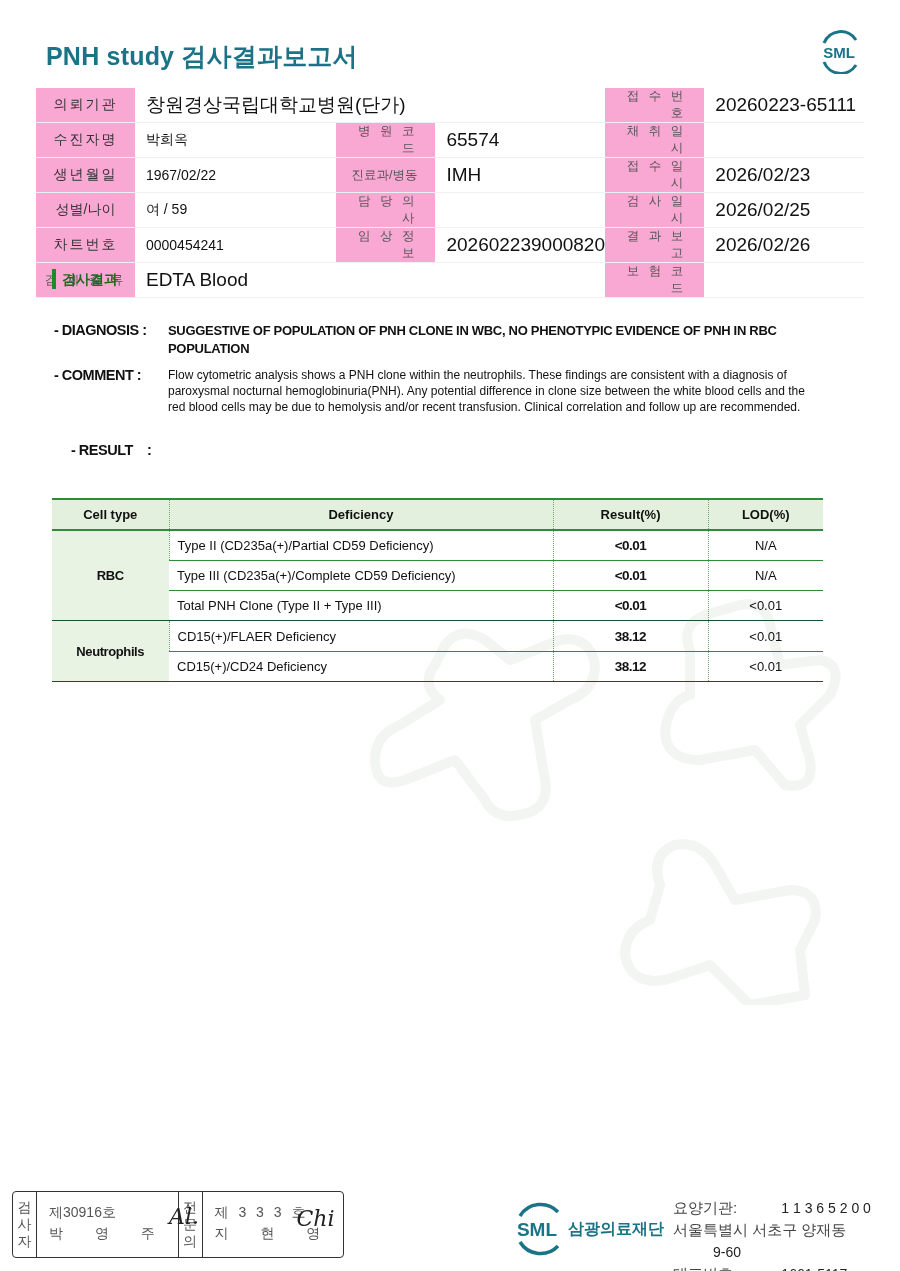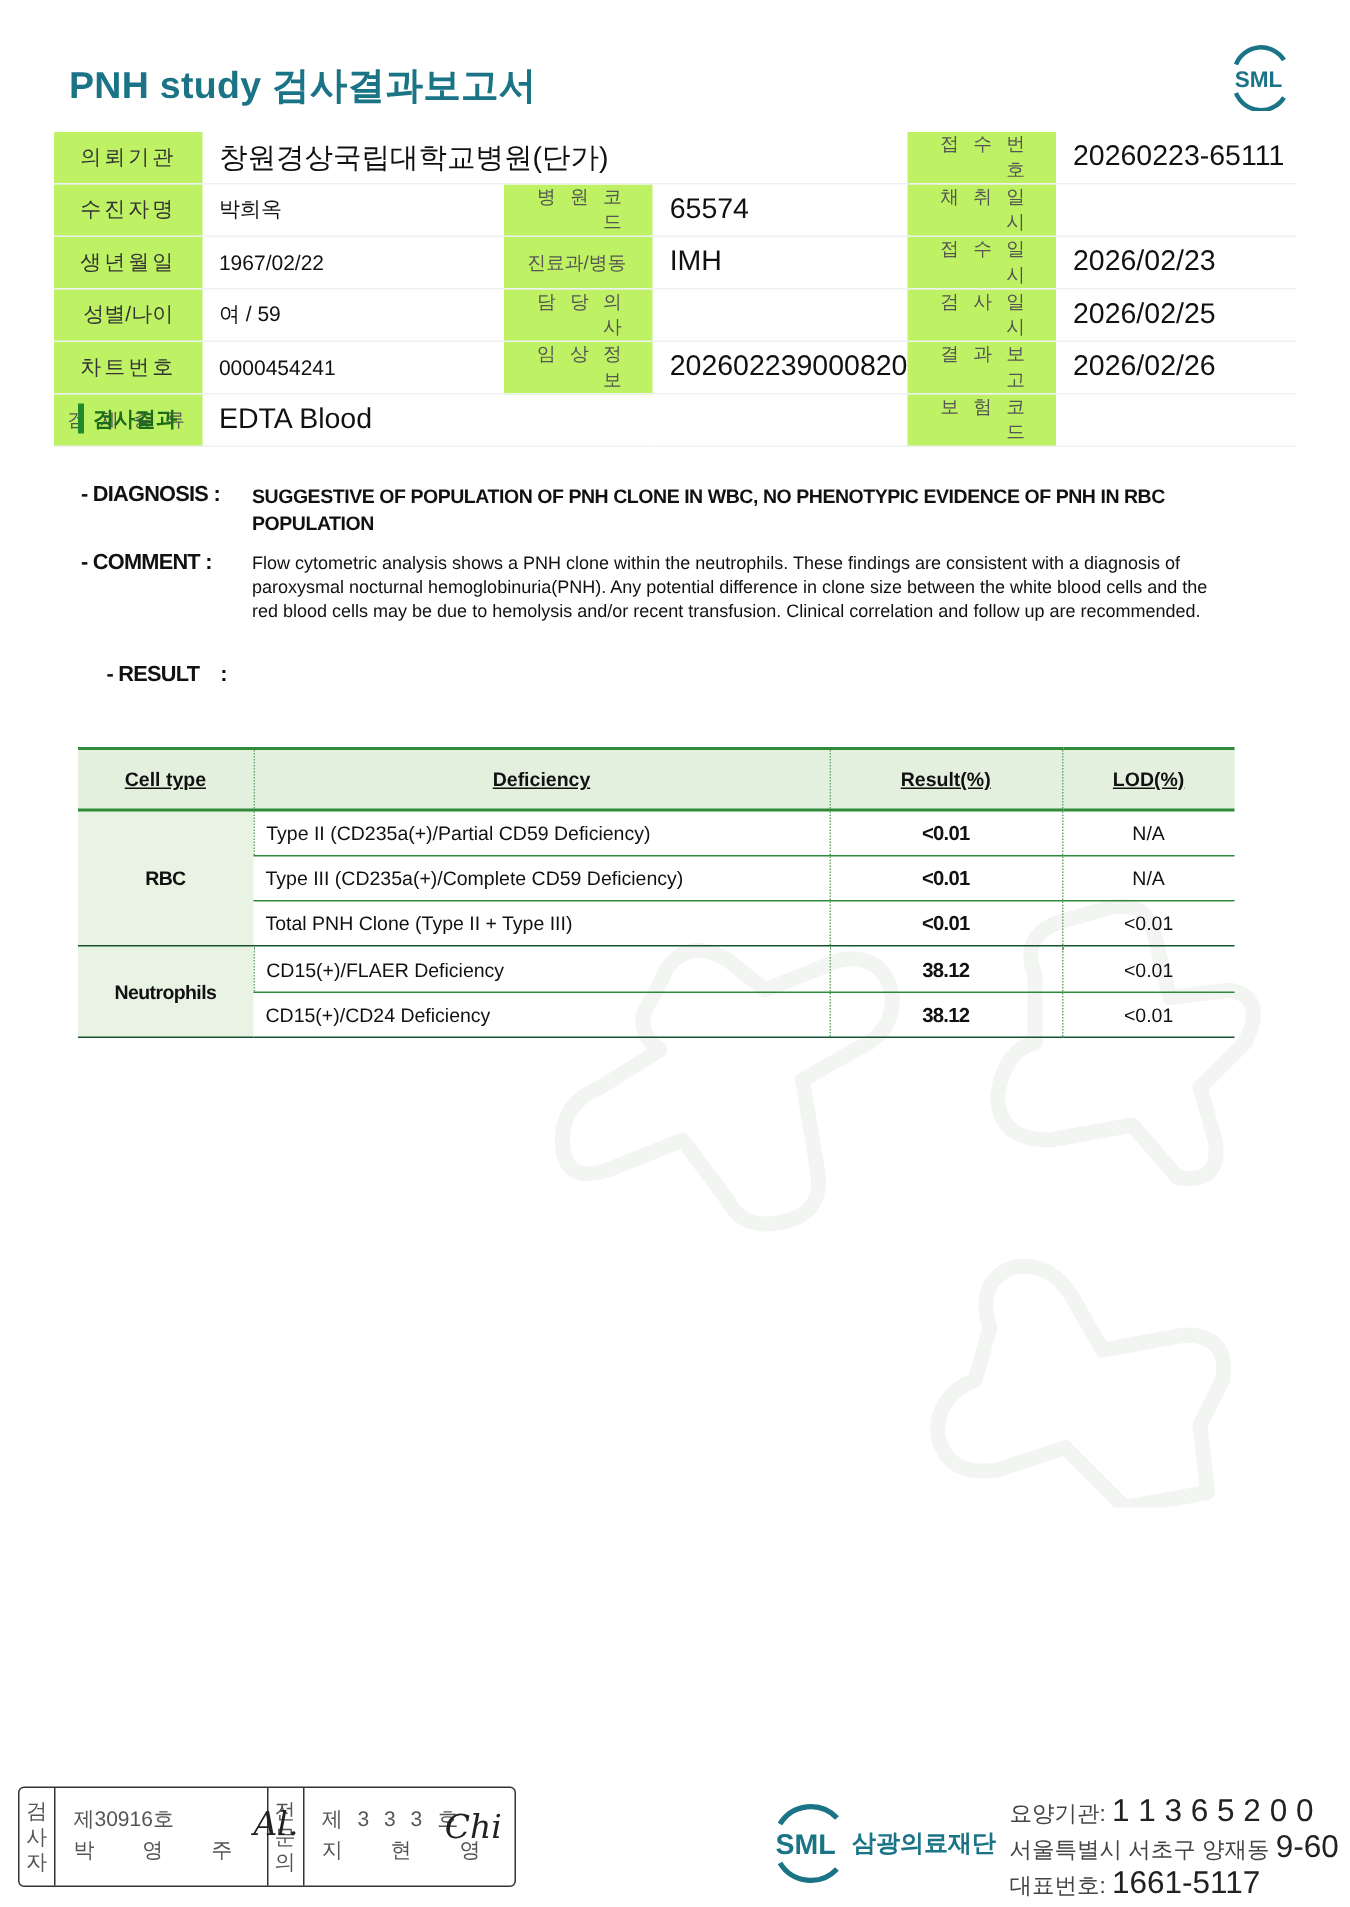--- a/index.html
+++ b/index.html
@@ -5,36 +5,36 @@
   * { box-sizing: border-box; margin: 0; padding: 0; }
   html, body { width: 900px; height: 1271px; background: #ffffff; }
   body { position: relative; font-family: "Liberation Sans", "DejaVu Sans", sans-serif; color: #222; overflow: hidden; }
 
   .title { position: absolute; left: 46px; top: 40px; font-size: 25px; font-weight: 700; color: #1a7486; letter-spacing: 0.2px; }
   .logo-top { position: absolute; left: 816px; top: 30px; width: 46px; height: 44px; }
 
   
   .info { position: absolute; left: 36px; top: 88px; width: 828px; border-collapse: collapse; }
   .info td { height: 28.6px; font-size: 19px; border-bottom: 1px solid #eef1f3; vertical-align: middle; }
-  .info td.lbl { background: #bef264; color: #333; text-align: center; letter-spacing: 2px; font-size: 14px; }
+  .info td.lbl { background: #f9a8d4; color: #333; text-align: center; letter-spacing: 2px; font-size: 14px; }
   .info td.lbl.sm { font-size: 12.5px; letter-spacing: 3px; color: #555; }
   .info td.lbl.r { text-align: right; padding-right: 18px; letter-spacing: 3px; font-size: 12.5px; color: #555; }
   .info td.val { padding-left: 11px; color: #111; }
   .info td.val.big { font-size: 14px; }
 
   .section-title { position: absolute; left: 52px; top: 269px; font-size: 14px; font-weight: 700; color: #1b6b1b; padding-left: 6px; border-left: 4px solid #1e8a2c; line-height: 20px; }
 
   .block { position: absolute; left: 54px; width: 770px; display: flex; }
   .block .k { width: 114px; font-weight: 700; font-size: 14.5px; color: #111; letter-spacing: -0.5px; white-space: pre; }
   .block .v { flex: 1; font-size: 12px; line-height: 16px; color: #111; }
   .block .v.bold { font-weight: 700; font-size: 13px; line-height: 18px; letter-spacing: -0.3px; }
 
   
   .res { position: absolute; left: 52px; top: 498px; width: 771px; border-collapse: collapse; font-size: 13px; }
-  .res th { background: #e3f0dd; height: 41px; font-weight: 700; font-size: 13px; color: #111; border-top: 2px solid #2f8a3a; border-bottom: 2px solid #2f8a3a; text-decoration: underline; }
+  .res th { background: #e3f0dd; height: 31px; font-weight: 700; font-size: 13px; color: #111; border-top: 2px solid #2f8a3a; border-bottom: 2px solid #2f8a3a; }
   .res td { height: 30.3px; border-bottom: 1px solid #14532d; color: #111; }
   .res th + th, .res td + td { border-left: 1px dotted #6aa86f; }
   .res td.group { background: #e9f3e4; text-align: center; font-weight: 700; font-size: 13px; letter-spacing: -0.4px; }
   .res td.def { padding-left: 8px; }
   .res td.rs { text-align: center; font-weight: 700; font-size: 13.5px; letter-spacing: -0.5px; }
   .res td.lod { text-align: center; }
   .res td.thin { border-bottom: 1px solid #2f8a3a; }
 
   .watermark { position: absolute; left: 360px; top: 585px; width: 500px; height: 420px; pointer-events: none; }
 
@@ -42,21 +42,21 @@
   .sig { position: absolute; left: 12px; top: 1191px; width: 332px; height: 67px; border: 1.5px solid #333; border-radius: 4px; display: flex; font-size: 14px; color: #555; }
   .sig .vlab { width: 24px; border-right: 1.5px solid #333; display: flex; flex-direction: column; align-items: center; justify-content: center; line-height: 17px; font-size: 14px; }
   .sig .cell { position: relative; flex: 1; padding: 10px 0 0 12px; border-right: 1.5px solid #333; line-height: 21px; }
   .sig .cell:last-child { border-right: none; }
   .sig .sname { letter-spacing: 14px; }
   .sig .signature { position: absolute; font-family: "DejaVu Serif", serif; font-style: italic; font-size: 22px; color: #222; }
 
   .footer-logo { position: absolute; left: 508px; top: 1200px; }
   .footer-name { position: absolute; left: 568px; top: 1219px; font-size: 16px; font-weight: 700; color: #1a7486; }
   .footer-info { position: absolute; left: 673px; top: 1197px; font-size: 15px; color: #444; line-height: 22px; }
-  .footer-info .num { font-size: 21px; color: #222; }
+  .footer-info .num { font-size: 14px; color: #222; margin-left: 40px; }
 </style>
 </head>
 <body>
 
 <div class="title">PNH study 검사결과보고서</div>
 
 <svg class="logo-top" viewBox="0 0 46 44">
   <path d="M8 13 A18 18 0 0 1 40 10" fill="none" stroke="#1a7486" stroke-width="3"></path>
   <path d="M8 32 A18 18 0 0 0 40 35" fill="none" stroke="#1a7486" stroke-width="3"></path>
   <text x="23" y="28" text-anchor="middle" font-family="Liberation Sans, sans-serif" font-weight="700" font-size="15" fill="#1a7486">SML</text>

